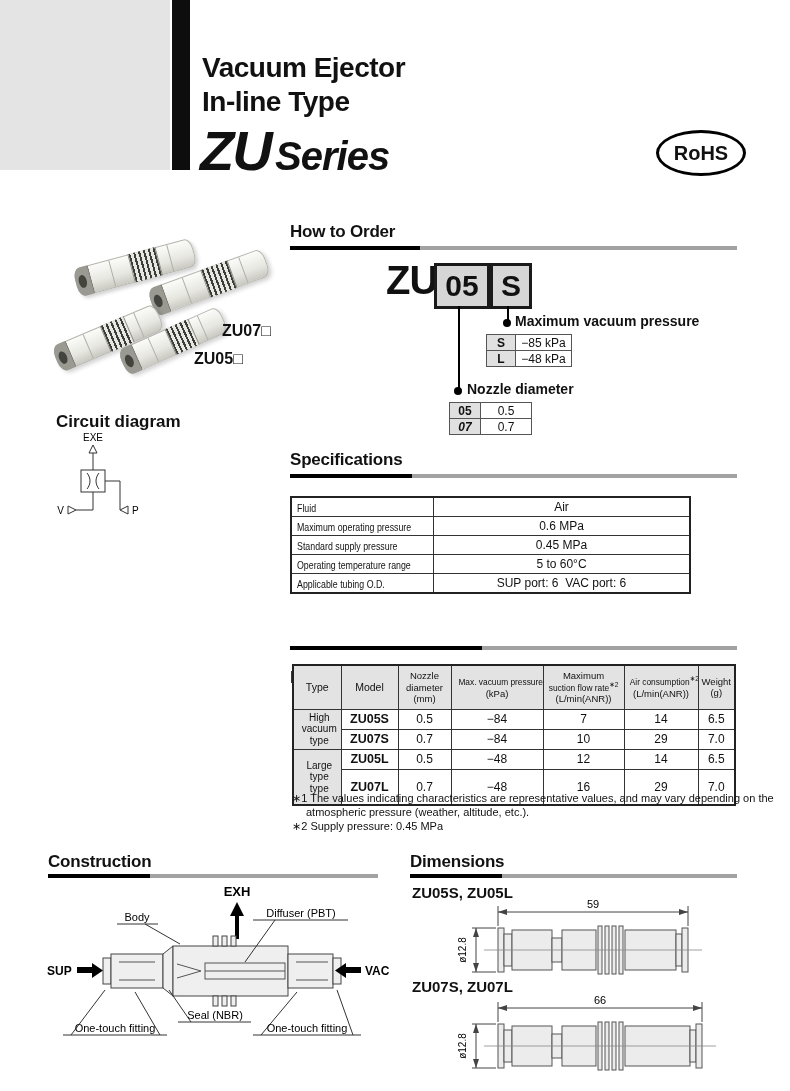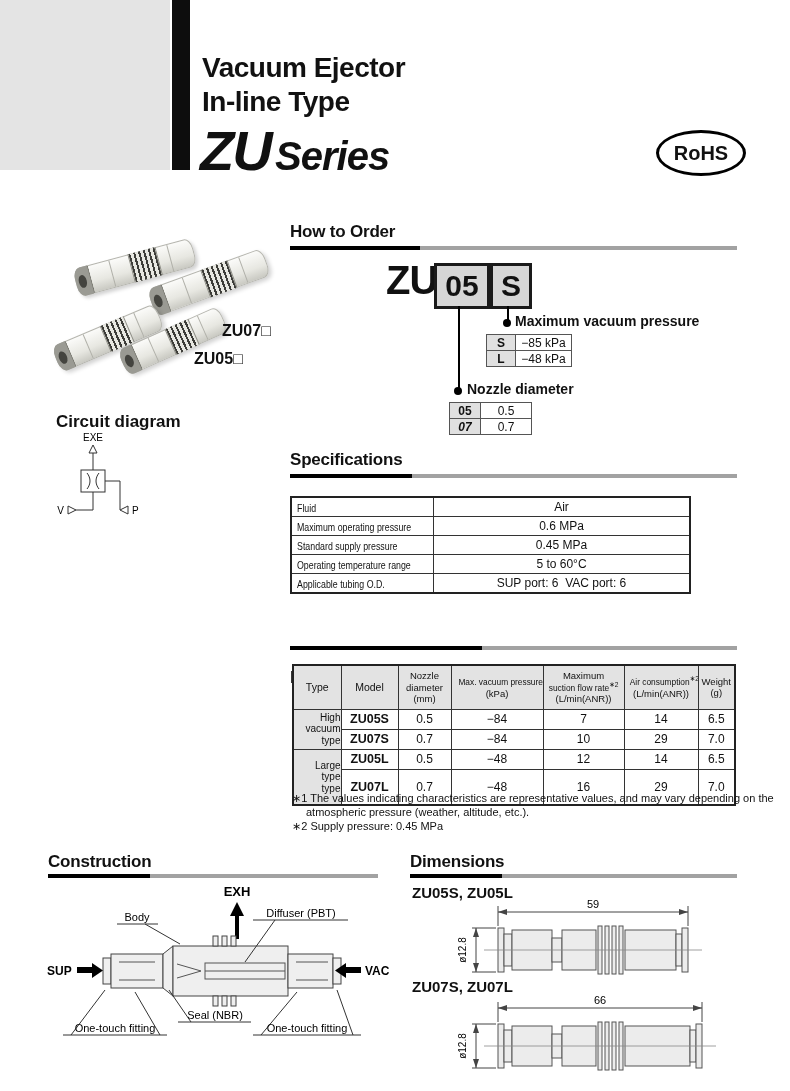--- a/index.html
+++ b/index.html
@@ -48,21 +48,21 @@
   .spec{border:2px solid #222;}
   .spec td{border:1px solid #333;height:17px;padding:0;}
   .spec .lbl{text-align:left;padding-left:5px;}
   .spec .val{text-align:center;font-size:12px;}
   .cond{display:inline-block;transform:scaleX(.84);transform-origin:0 50%;
         white-space:nowrap;font-size:10.5px;}
   
   .ej{border:2px solid #222;table-layout:fixed;}
   .ej td,.ej th{border:1px solid #333;padding:0;overflow:hidden;}
   .ej th{background:#e3e3e3;font-weight:normal;font-size:9.5px;line-height:1.18;text-align:center;}
-  .ej .type{background:#e3e3e3;font-size:10px;text-align:right;padding-left:4px;line-height:1.15;}
+  .ej .type{background:#e3e3e3;font-size:10px;text-align:center;padding-left:4px;line-height:1.15;}
   .ej .model{font-weight:bold;font-size:12.5px;text-align:center;}
   .ej .num{font-size:12px;text-align:center;}
   .ej sup,.sec-head sup{font-size:7.5px;}
   .condc{display:inline-block;transform:scaleX(.88);transform-origin:50% 50%;white-space:nowrap;}
   .footnote{font-size:11px;line-height:1.25;white-space:nowrap;}
   
   svg text{font-family:"Liberation Sans",sans-serif;}
   .dim-title{font-weight:bold;font-size:15px;}
   .circ-title{font-weight:bold;font-size:17px;}
 </style>

